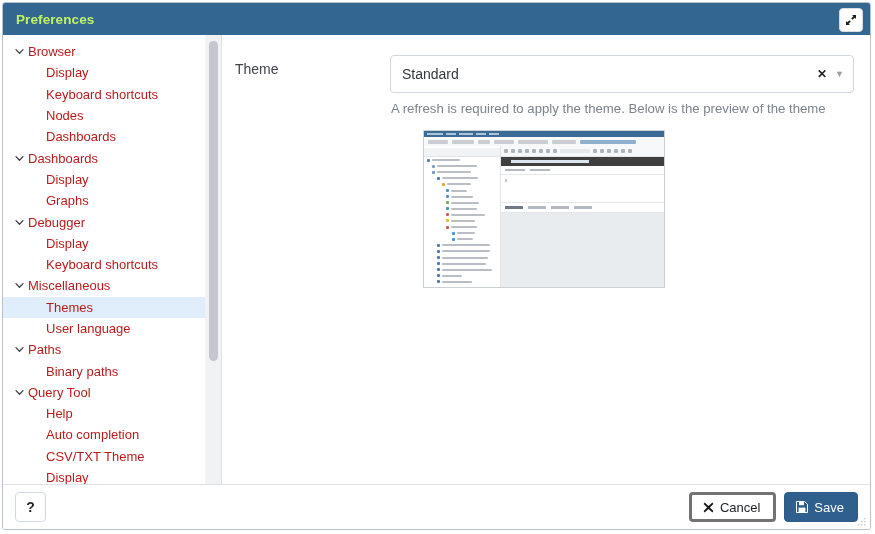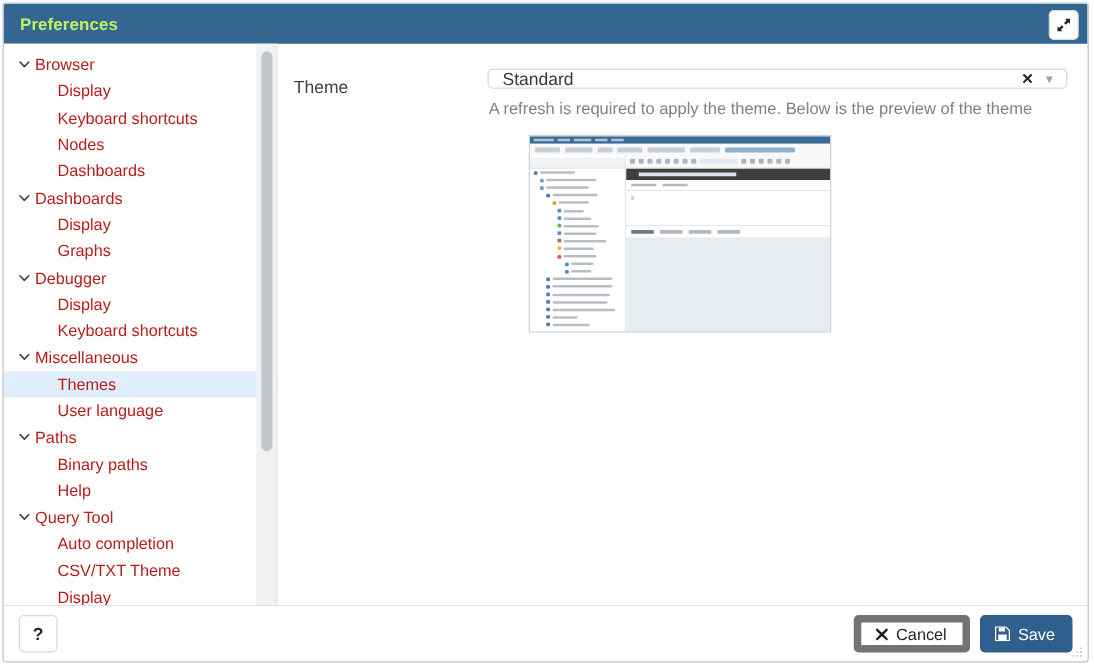--- a/index.html
+++ b/index.html
@@ -139,21 +139,21 @@
   .field-label {
     width: 155px;
     flex: 0 0 155px;
     font-size: 14px;
     color: #3e444a;
     padding-top: 6px;
     padding-left: 1px;
   }
   .field-control { flex: 1 1 auto; }
   .select-box {
-    height: 16px;
+    height: 38px;
     border: 1px solid #d3d8de;
     border-radius: 4px;
     background: #ffffff;
     display: flex;
     align-items: center;
     padding: 0 6px 0 11px;
     font-size: 14px;
     color: #33383d;
     cursor: pointer;
     box-sizing: border-box;
@@ -336,21 +336,21 @@
   }
   .footer-right {
     margin-left: auto;
     display: flex;
     align-items: center;
     gap: 8px;
   }
   .btn-cancel {
     height: 30px;
     padding: 0 13px 0 11px;
-    border: 6px solid #737373;
+    border: 3px solid #737373;
     background: #ffffff;
     color: #21262b;
     gap: 6px;
   }
   .btn-save {
     height: 30px;
     padding: 0 13px 0 11px;
     border: 1px solid #2c5c87;
     background: #2f5f8c;
     color: #ffffff;
@@ -449,30 +449,30 @@
             <span class="chev">
               <svg width="9" height="9" viewBox="0 0 9 9">
                 <path d="M1 2.6 L4.5 6.3 L8 2.6" fill="none" stroke="#3c4349" stroke-width="1.3" stroke-linecap="round" stroke-linejoin="round"></path>
               </svg>
             </span>
             <span class="tree-label">Paths</span>
           </div>
           <div class="tree-row child">
             <span class="tree-label">Binary paths</span>
           </div>
-          <div class="tree-row child">
-            <span class="tree-label">Help</span>
-          </div>
           <div class="tree-row group">
             <span class="chev">
               <svg width="9" height="9" viewBox="0 0 9 9">
                 <path d="M1 2.6 L4.5 6.3 L8 2.6" fill="none" stroke="#3c4349" stroke-width="1.3" stroke-linecap="round" stroke-linejoin="round"></path>
               </svg>
             </span>
             <span class="tree-label">Query Tool</span>
+          </div>
+          <div class="tree-row child">
+            <span class="tree-label">Help</span>
           </div>
           <div class="tree-row child">
             <span class="tree-label">Auto completion</span>
           </div>
           <div class="tree-row child">
             <span class="tree-label">CSV/TXT Theme</span>
           </div>
           <div class="tree-row child">
             <span class="tree-label">Display</span>
           </div>

